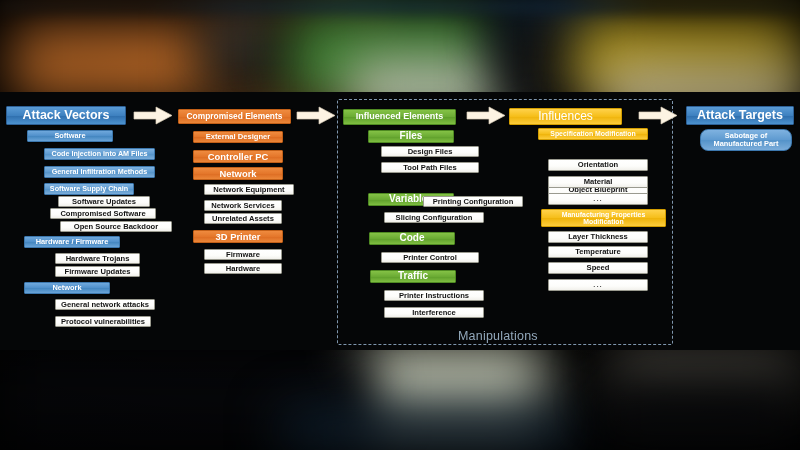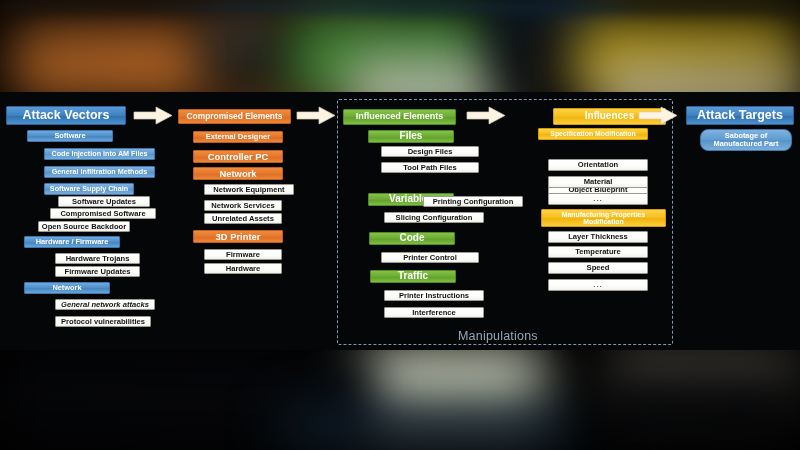--- a/index.html
+++ b/index.html
@@ -80,23 +80,22 @@
     box-shadow:0 1px 2px rgba(0,0,0,.6);
   }
   .n-gr{
     background:linear-gradient(180deg,#84c246 0%,#6aaa33 52%,#5f9f2b 53%,#7fbe41 100%);
     border:1px solid #4f8a22;color:#ffffff;font-size:10px;font-weight:bold;
   }
 
   
   .n-yl-head{
     background:linear-gradient(180deg,#ffd24a 0%,#f5bd17 52%,#efb40c 53%,#fdcd3c 100%);
-    border:1px solid #d39d00;color:#ffffff;font-size:10px;font-weight:bold;
-    box-shadow:0 1px 2px rgba(0,0,0,.6);
-    margin-left:44px;
+    border:1px solid #d39d00;color:#ffffff;font-size:12px;font-weight:normal;
+    box-shadow:0 1px 2px rgba(0,0,0,.6);
   }
   .n-yl{
     background:linear-gradient(180deg,#ffd24a 0%,#f5bd17 52%,#efb40c 53%,#fdcd3c 100%);
     border:1px solid #d39d00;color:#ffffff;font-size:6.9px;font-weight:bold;
   }
 
   
   .n-white{
     background:linear-gradient(180deg,#ffffff 0%,#fdfdfb 60%,#f2f1ec 100%);
     border:1px solid #9a9a8f;color:#141414;font-size:7.6px;font-weight:bold;
@@ -140,28 +139,28 @@
   <div class="col">
     <div class="node n-blue-head" style="left:6px;top:106px;width:120px;height:19px;">Attack Vectors</div>
 
     <div class="node n-blue" style="left:27px;top:130px;width:86px;height:12px;">Software</div>
     <div class="node n-blue-2" style="left:44px;top:148px;width:111px;height:12px;">Code Injection into AM Files</div>
     <div class="node n-blue-2" style="left:44px;top:166px;width:111px;height:12px;">General Infiltration Methods</div>
     <div class="node n-blue-2" style="left:44px;top:183px;width:90px;height:12px;">Software Supply Chain</div>
 
     <div class="node n-white" style="left:58px;top:196px;width:92px;height:11px;">Software Updates</div>
     <div class="node n-white" style="left:50px;top:208px;width:106px;height:11px;">Compromised Software</div>
-    <div class="node n-white" style="left:38px;top:221px;width:92px;height:11px;">Open Source Backdoor</div>
+    <div class="node n-white" style="left:60px;top:221px;width:112px;height:11px;">Open Source Backdoor</div>
 
     <div class="node n-blue" style="left:24px;top:236px;width:96px;height:12px;">Hardware / Firmware</div>
     <div class="node n-white" style="left:55px;top:253px;width:85px;height:11px;">Hardware Trojans</div>
     <div class="node n-white" style="left:55px;top:266px;width:85px;height:11px;">Firmware Updates</div>
 
     <div class="node n-blue" style="left:24px;top:282px;width:86px;height:12px;">Network</div>
-    <div class="node n-white" style="left:55px;top:299px;width:100px;height:11px;font-style:italic;">General network attacks</div>
+    <div class="node n-white" style="left:55px;top:299px;width:100px;height:11px;">General network attacks</div>
     <div class="node n-white" style="left:55px;top:316px;width:96px;height:11px;">Protocol vulnerabilities</div>
   </div>
 
   <div class="arrow" style="left:133px;top:106px;">
     <svg width="40" height="19" viewBox="0 0 40 19">
       <path d="M1 6 H23 V1 L39 9.5 L23 18 V13 H1 Z" fill="#fdf3e3" stroke="#d8cdb8" stroke-width="0.7"></path>
     </svg>
   </div>
 
   <div class="col">

